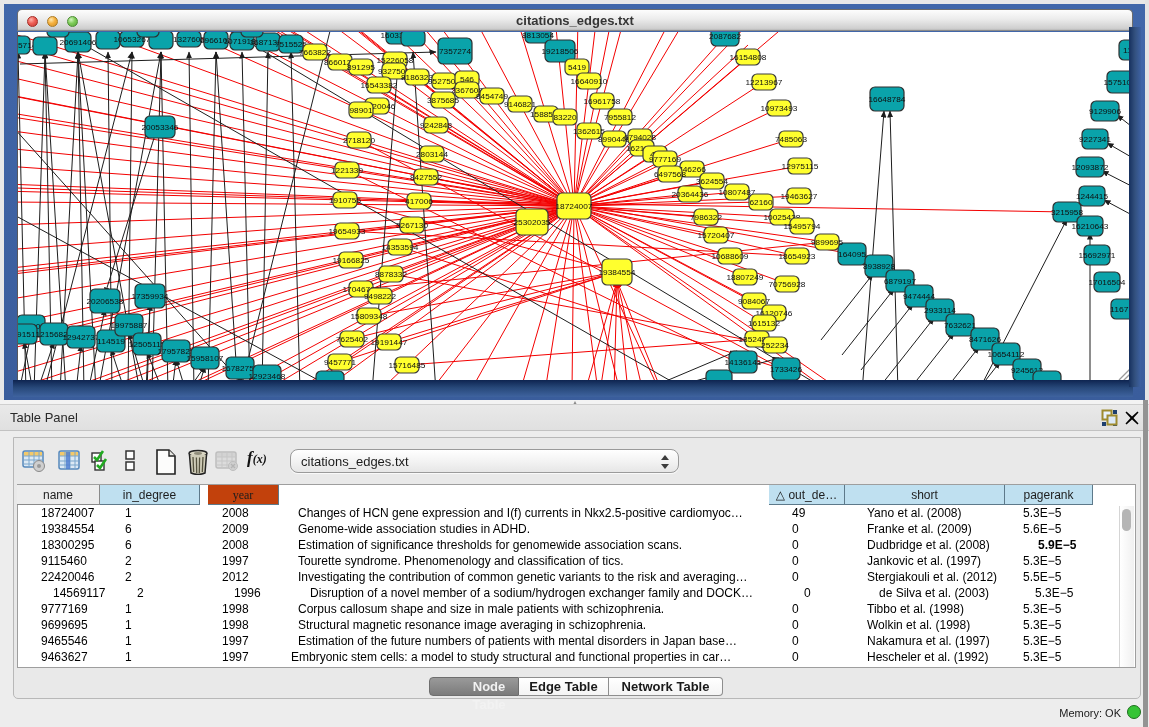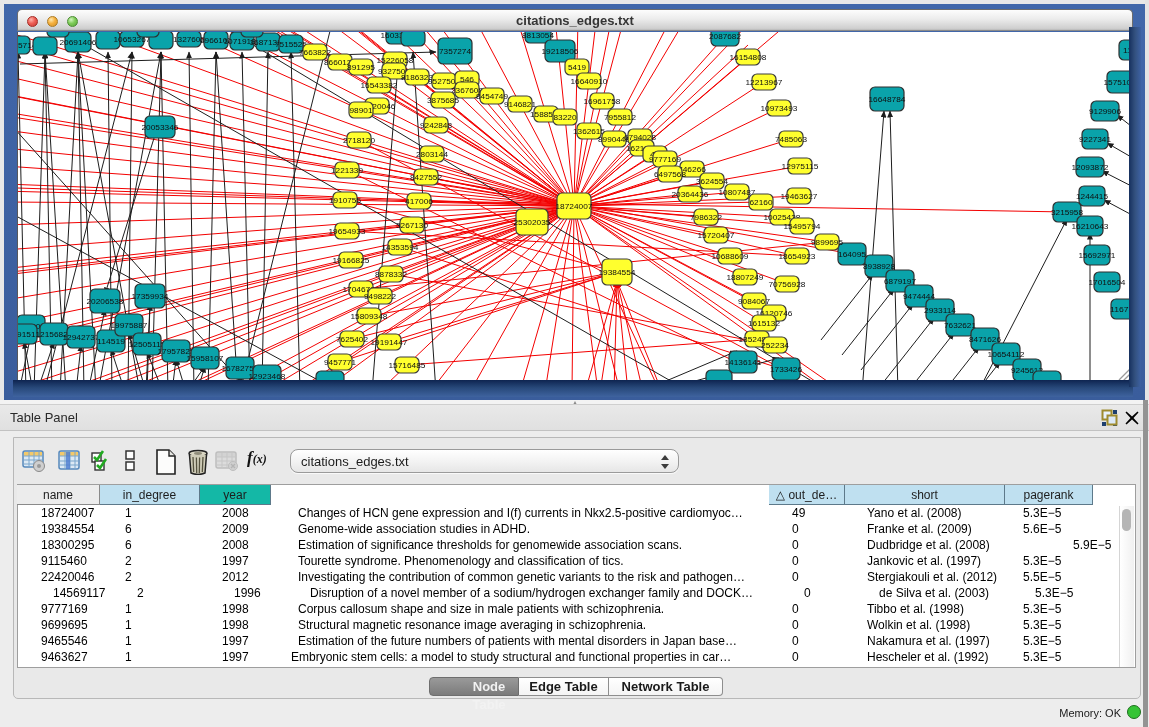--- a/index.html
+++ b/index.html
@@ -641,21 +641,21 @@
             </svg>
    </div>
   </div>
  </div>
  <div id="redge"></div>
 </div>
 
 <div id="tbl"></div>
 <div class="hcell" style="left:17px;width:83px;background:#ececec;border-color:#8a8a8a;">name</div>
     <div class="hcell" style="left:100px;width:100px;background:#bfe0f0;border-color:#5d798a;">in_degree</div>
-    <div class="hcell" style="left:200px;width:71px;background:#14b8a6;border-color:#5d798a;">year</div>
+    <div class="hcell" style="left:208px;width:71px;background:#c2410c;border-color:#5d798a;font-family:Liberation Serif, serif;">year</div>
     <div class="hcell" style="left:769px;width:76px;background:#bfe0f0;border-color:#5d798a;">△ out_de…</div>
     <div class="hcell" style="left:845px;width:160px;background:#bfe0f0;border-color:#5d798a;">short</div>
     <div class="hcell" style="left:1005px;width:88px;background:#bfe0f0;border-color:#5d798a;">pagerank</div>
 <div class="trow" style="top:506px;">
       <div class="cell" style="left:24px;">18724007</div>
       <div class="cell" style="left:108px;">1</div>
       <div class="cell" style="left:205px;">2008</div>
       <div class="cell" style="left:281px;">Changes of HCN gene expression and I(f) currents in Nkx2.5‑positive cardiomyoc…</div>
       <div class="cell" style="left:775px;">49</div>
       <div class="cell" style="left:850px;">Yano et al. (2008)</div>
@@ -670,36 +670,36 @@
       <div class="cell" style="left:850px;">Franke et al. (2009)</div>
       <div class="cell" style="left:1006px;">5.6E−5</div>
     </div>
 <div class="trow" style="top:538px;">
       <div class="cell" style="left:24px;">18300295</div>
       <div class="cell" style="left:108px;">6</div>
       <div class="cell" style="left:205px;">2008</div>
       <div class="cell" style="left:281px;">Estimation of significance thresholds for genomewide association scans.</div>
       <div class="cell" style="left:775px;">0</div>
       <div class="cell" style="left:850px;">Dudbridge et al. (2008)</div>
-      <div class="cell" style="left:1056px;">5.9E−5</div>
+      <div class="cell" style="left:1021px;font-weight:bold;">5.9E−5</div>
     </div>
 <div class="trow" style="top:554px;">
       <div class="cell" style="left:24px;">9115460</div>
       <div class="cell" style="left:108px;">2</div>
       <div class="cell" style="left:205px;">1997</div>
       <div class="cell" style="left:281px;">Tourette syndrome. Phenomenology and classification of tics.</div>
       <div class="cell" style="left:775px;">0</div>
       <div class="cell" style="left:850px;">Jankovic et al. (1997)</div>
       <div class="cell" style="left:1006px;">5.3E−5</div>
     </div>
 <div class="trow" style="top:570px;">
       <div class="cell" style="left:24px;">22420046</div>
       <div class="cell" style="left:108px;">2</div>
       <div class="cell" style="left:205px;">2012</div>
-      <div class="cell" style="left:281px;">Investigating the contribution of common genetic variants to the risk and pathogen…</div>
+      <div class="cell" style="left:281px;">Investigating the contribution of common genetic variants to the risk and averaging…</div>
       <div class="cell" style="left:775px;">0</div>
       <div class="cell" style="left:850px;">Stergiakouli et al. (2012)</div>
       <div class="cell" style="left:1006px;">5.5E−5</div>
     </div>
 <div class="trow" style="top:586px;margin-left:12px;">
       <div class="cell" style="left:24px;">14569117</div>
       <div class="cell" style="left:108px;">2</div>
       <div class="cell" style="left:205px;">1996</div>
       <div class="cell" style="left:281px;">Disruption of a novel member of a sodium/hydrogen exchanger family and DOCK…</div>
       <div class="cell" style="left:775px;">0</div>

